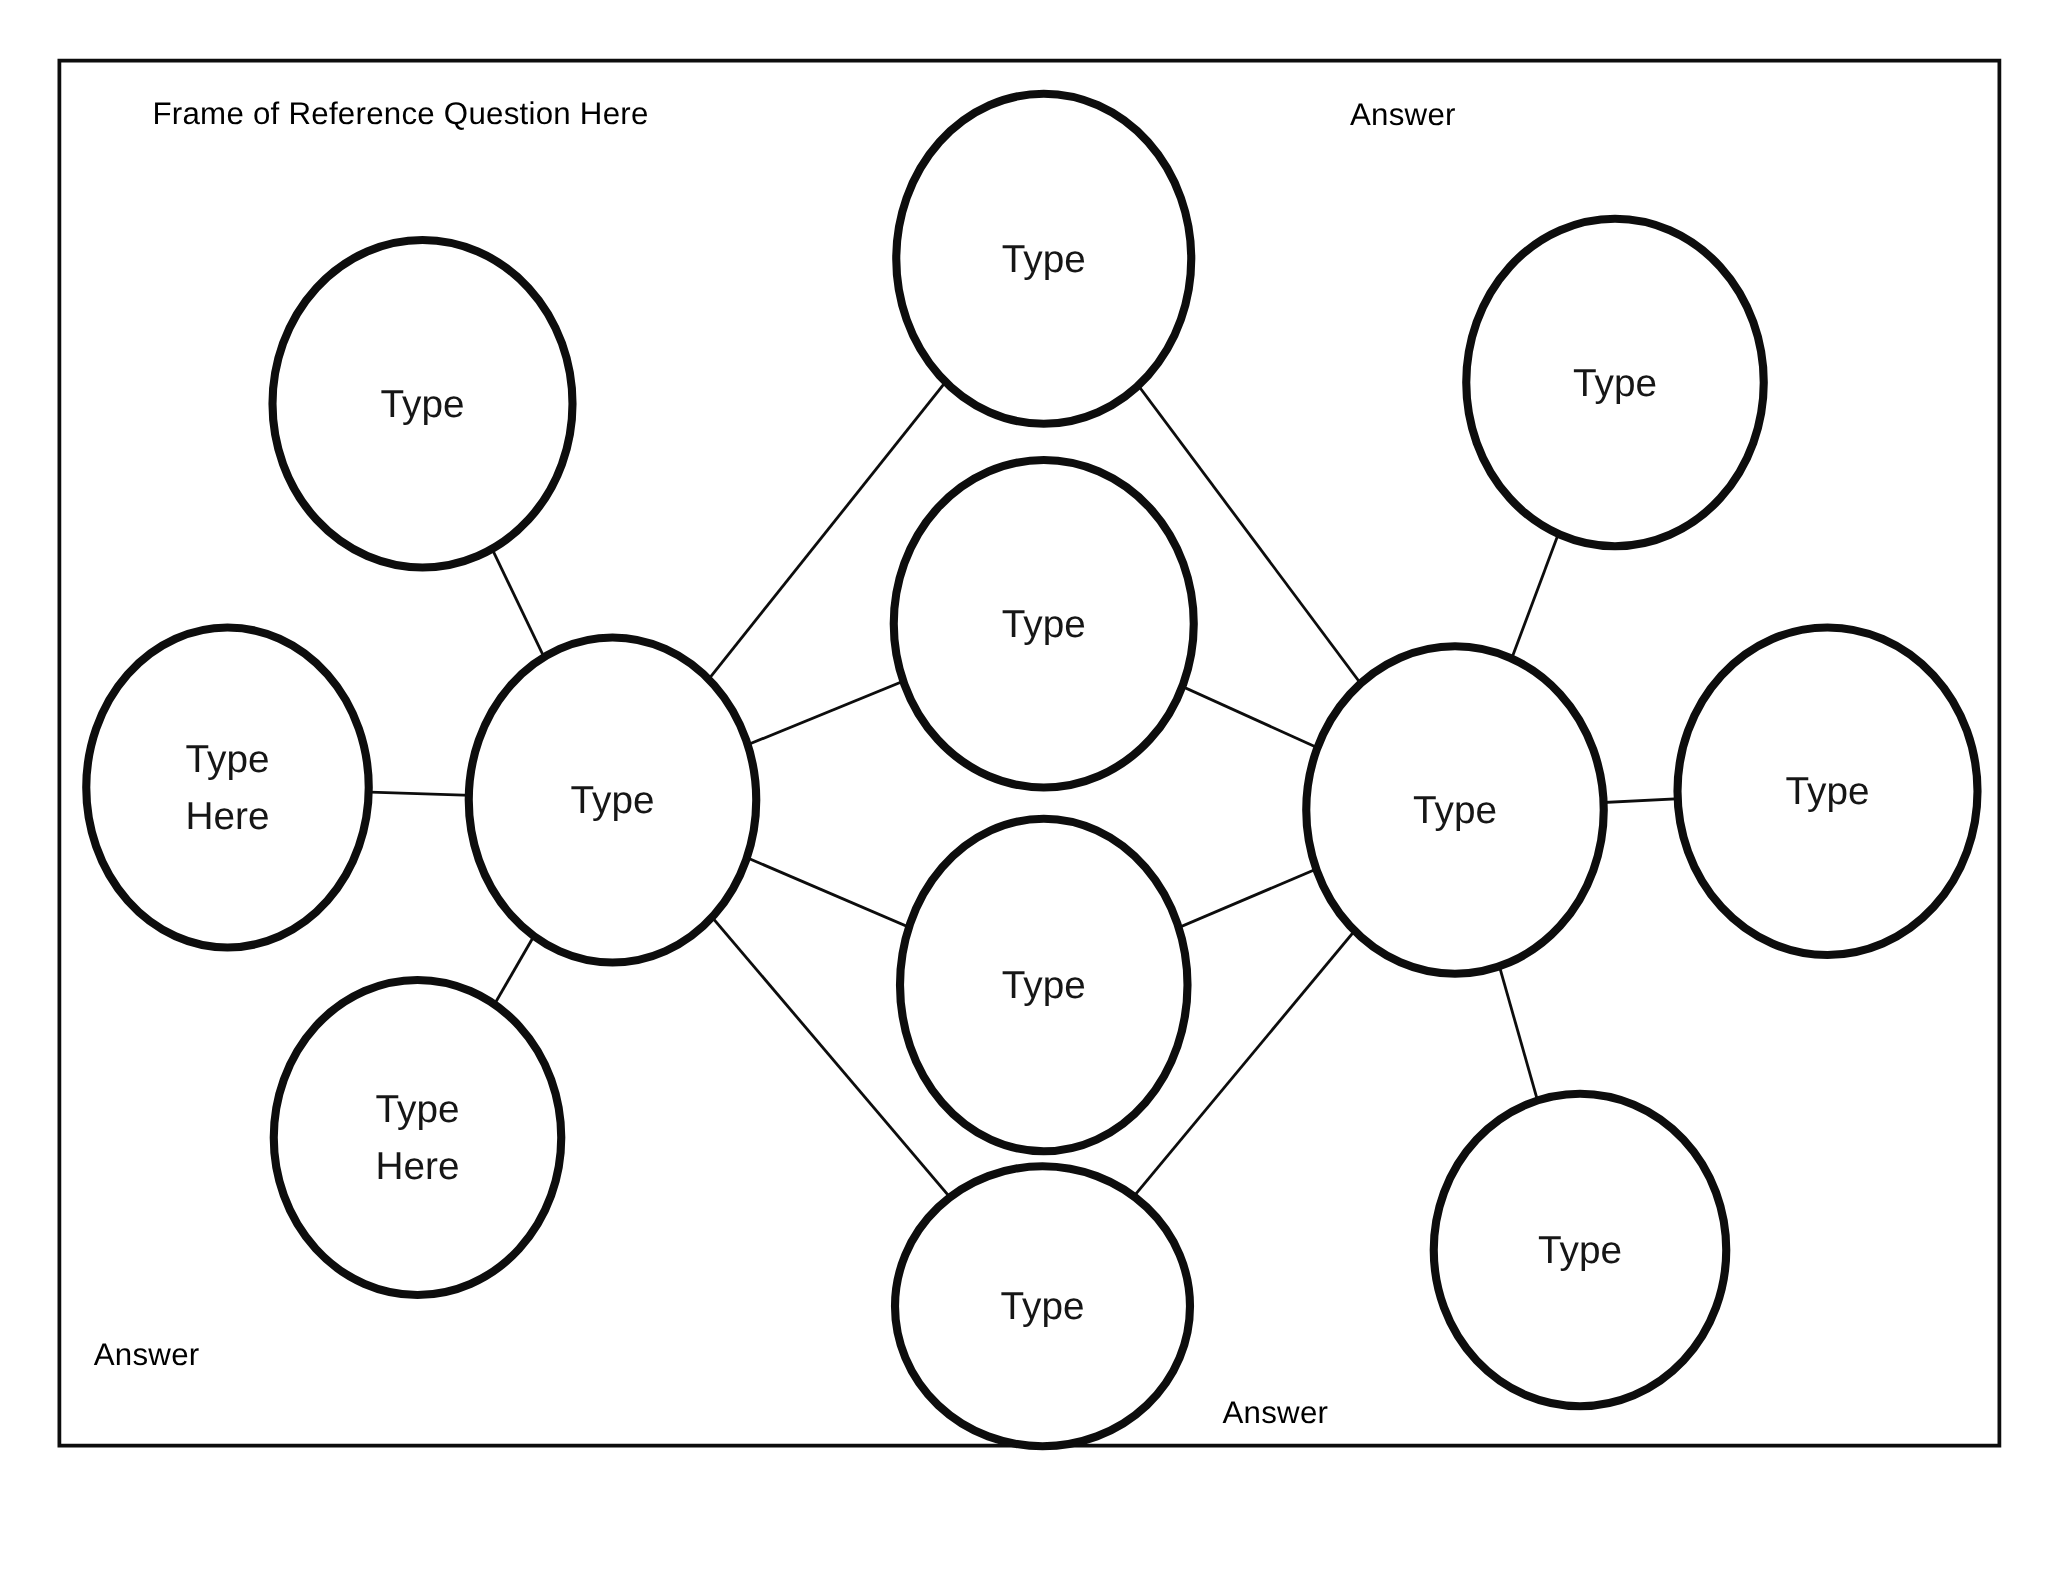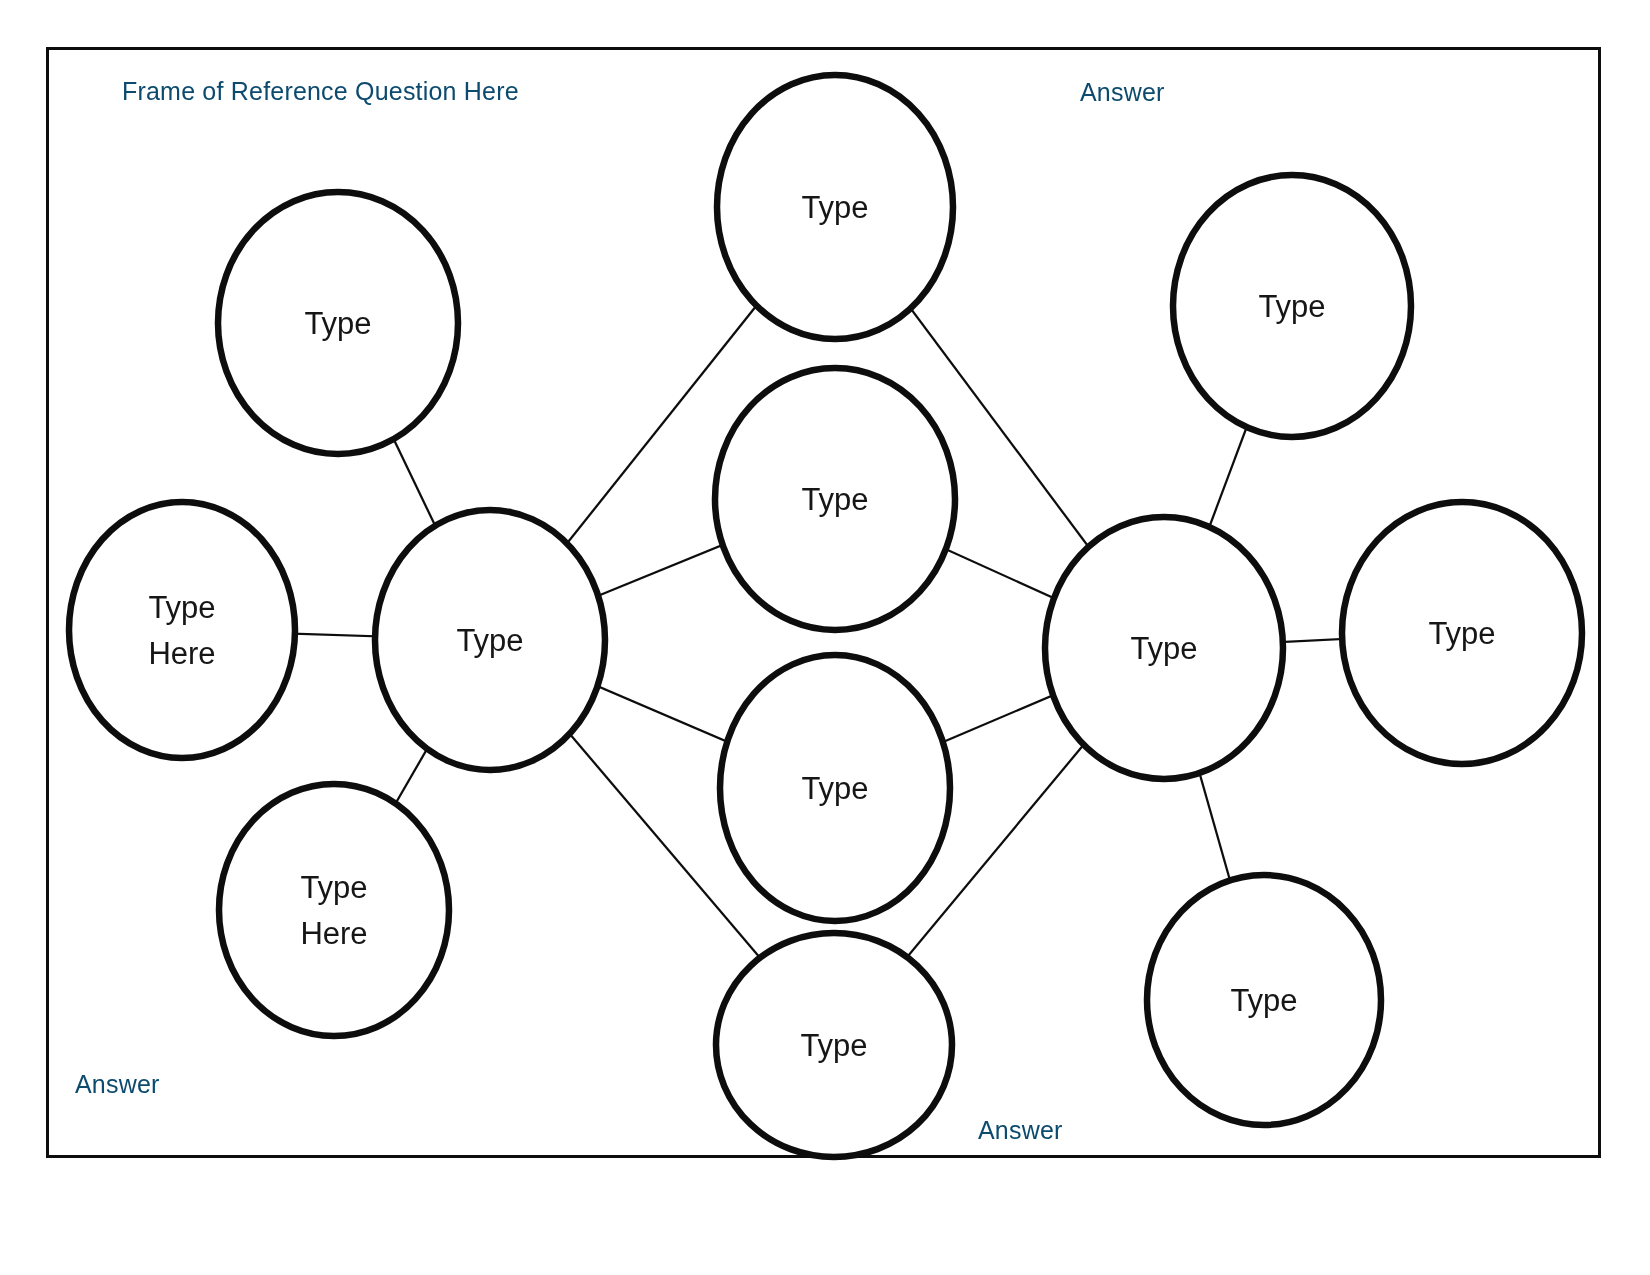--- a/index.html
+++ b/index.html
@@ -29,21 +29,21 @@
   }
   .diagram-svg {
     position: absolute;
     left: 0;
     top: 0;
     width: 1650px;
     height: 1275px;
   }
   .corner-label {
     position: absolute;
-    color: #0c4a6e;
+    color: #000000;
     font-size: 25px;
     letter-spacing: 0.2px;
     white-space: nowrap;
     z-index: 5;
   }
   .corner-label.tl { left: 122px; top: 77px; }
   .corner-label.tr { left: 1080px; top: 78px; }
   .corner-label.bl { left: 75px;  top: 1070px; }
   .corner-label.bm { left: 978px; top: 1116px; }
   .edge-line {

